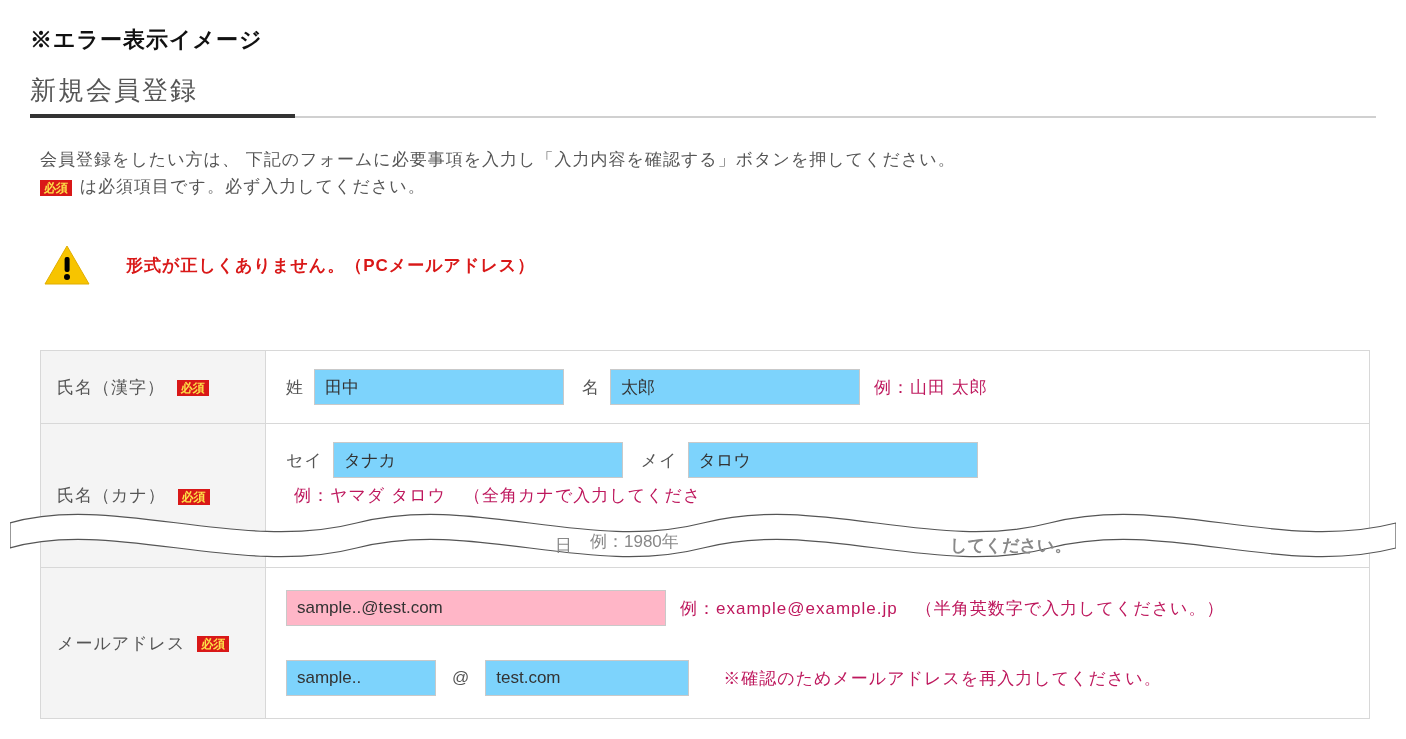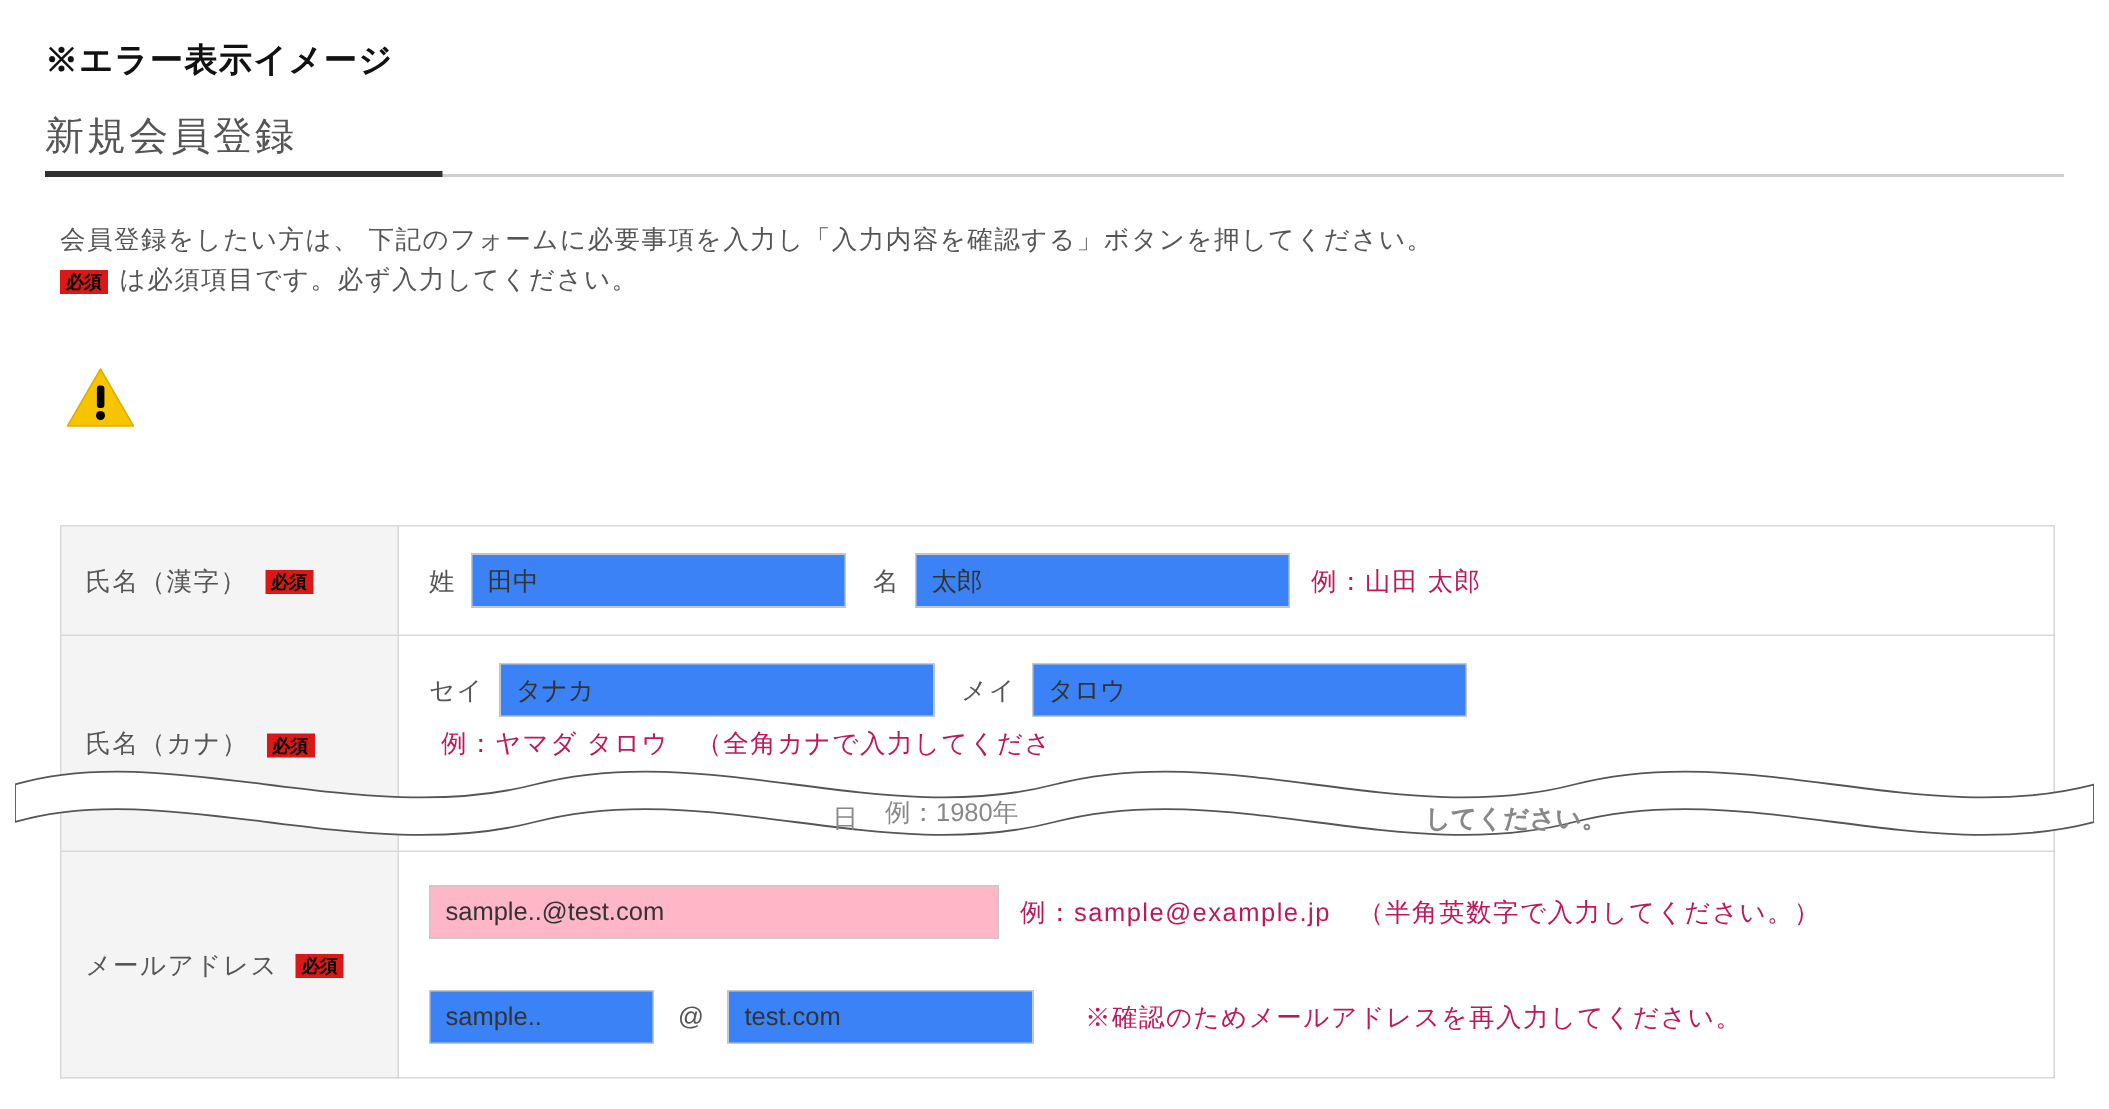--- a/index.html
+++ b/index.html
@@ -42,21 +42,21 @@
       padding-left: 10px;
       margin-bottom: 35px;
       color: #555;
       font-size: 17px;
       letter-spacing: 1px;
       line-height: 1.6;
     }
     .req-badge {
       display: inline-block;
       background: #d91818;
-      color: #000000;
+      color: #fde047;
       font-size: 12px;
       font-weight: 700;
       padding: 2px 4px;
       line-height: 1;
       vertical-align: middle;
       letter-spacing: 0;
       margin-right: 2px;
     }
     .error-block {
       display: flex;
@@ -103,21 +103,21 @@
       font-size: 17px;
     }
     .field-line { display: flex; align-items: center; flex-wrap: wrap; gap: 6px; }
     .sublabel { color: #555; margin-right: 4px; letter-spacing: 1px; }
     .input {
       border: 1px solid #c9c9c9;
       height: 36px;
       padding: 4px 10px;
       font-size: 17px;
       color: #333;
-      background: #3b82f6;
+      background: #7dd3fc;
     }
     .input.w-name { width: 250px; }
     .input.w-kana { width: 290px; }
     .input.w-mail-full { width: 380px; }
     .input.w-mail-local { width: 150px; }
     .input.w-mail-domain { width: 204px; }
     .input.err { background: #ffb6c7; }
     .hint { color: #be185d; letter-spacing: 1px; margin-left: 8px; }
     .atmark { margin: 0 10px; color: #555; }
     .row-email .field-cell { padding-top: 22px; padding-bottom: 22px;}
@@ -156,20 +156,21 @@
 </div>
 
 <div class="error-block">
   <span class="warn-icon">
     <svg width="46" height="40" viewBox="0 0 46 40">
       <polygon points="23,1 45,39 1,39" fill="#f7c400" stroke="#e0ad00" stroke-width="1" stroke-linejoin="round"></polygon>
       <rect x="20.6" y="12" width="5" height="15" rx="2" fill="#000"></rect>
       <circle cx="23" cy="32" r="3" fill="#000"></circle>
     </svg>
   </span>
+  <span class="error-text">形式が正しくありません。（PCメールアドレス）</span>
 </div>
 
 <div class="form-wrap">
   <table class="form-table">
 
     <tbody>
         <tr>
       <td class="label-cell">
         <span>氏名（漢字）</span>
         <span class="req-badge">必須</span>
@@ -204,21 +205,21 @@
     </tr>
 
     <tr class="row-email">
       <td class="label-cell">
         <span>メールアドレス</span>
         <span class="req-badge">必須</span>
       </td>
       <td class="field-cell">
         <div class="field-line">
           <input class="input w-mail-full err" type="text" value="sample..@test.com" style="">
-          <span class="hint">例：sample@example.jp　（半角英数字で入力してください。）</span>
+          <span class="hint">例：example@example.jp　（半角英数字で入力してください。）</span>
         </div>
         <div class="field-line email-sub">
           <input class="input w-mail-local" type="text" value="sample.." style="">
           <span class="atmark">@</span>
           <input class="input w-mail-domain" type="text" value="test.com" style="">
           <span class="hint" style="margin-left:28px;">※確認のためメールアドレスを再入力してください。</span>
         </div>
       </td>
     </tr>
   </tbody>

